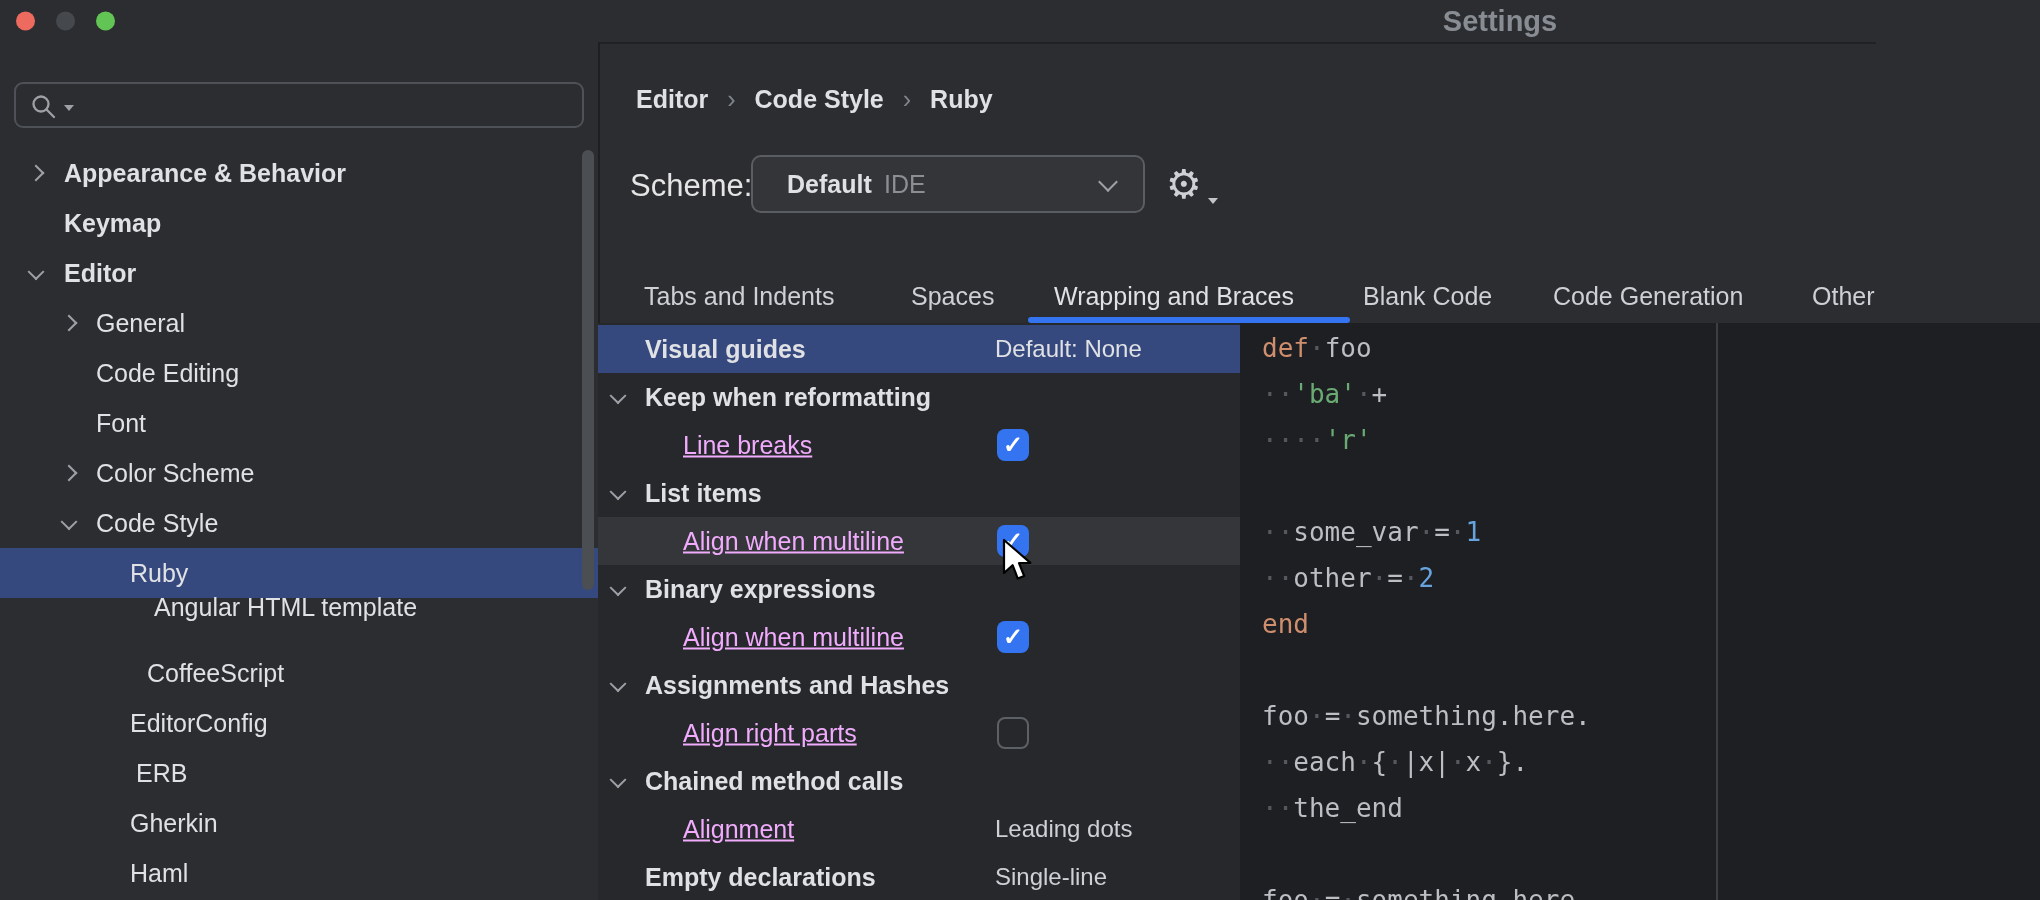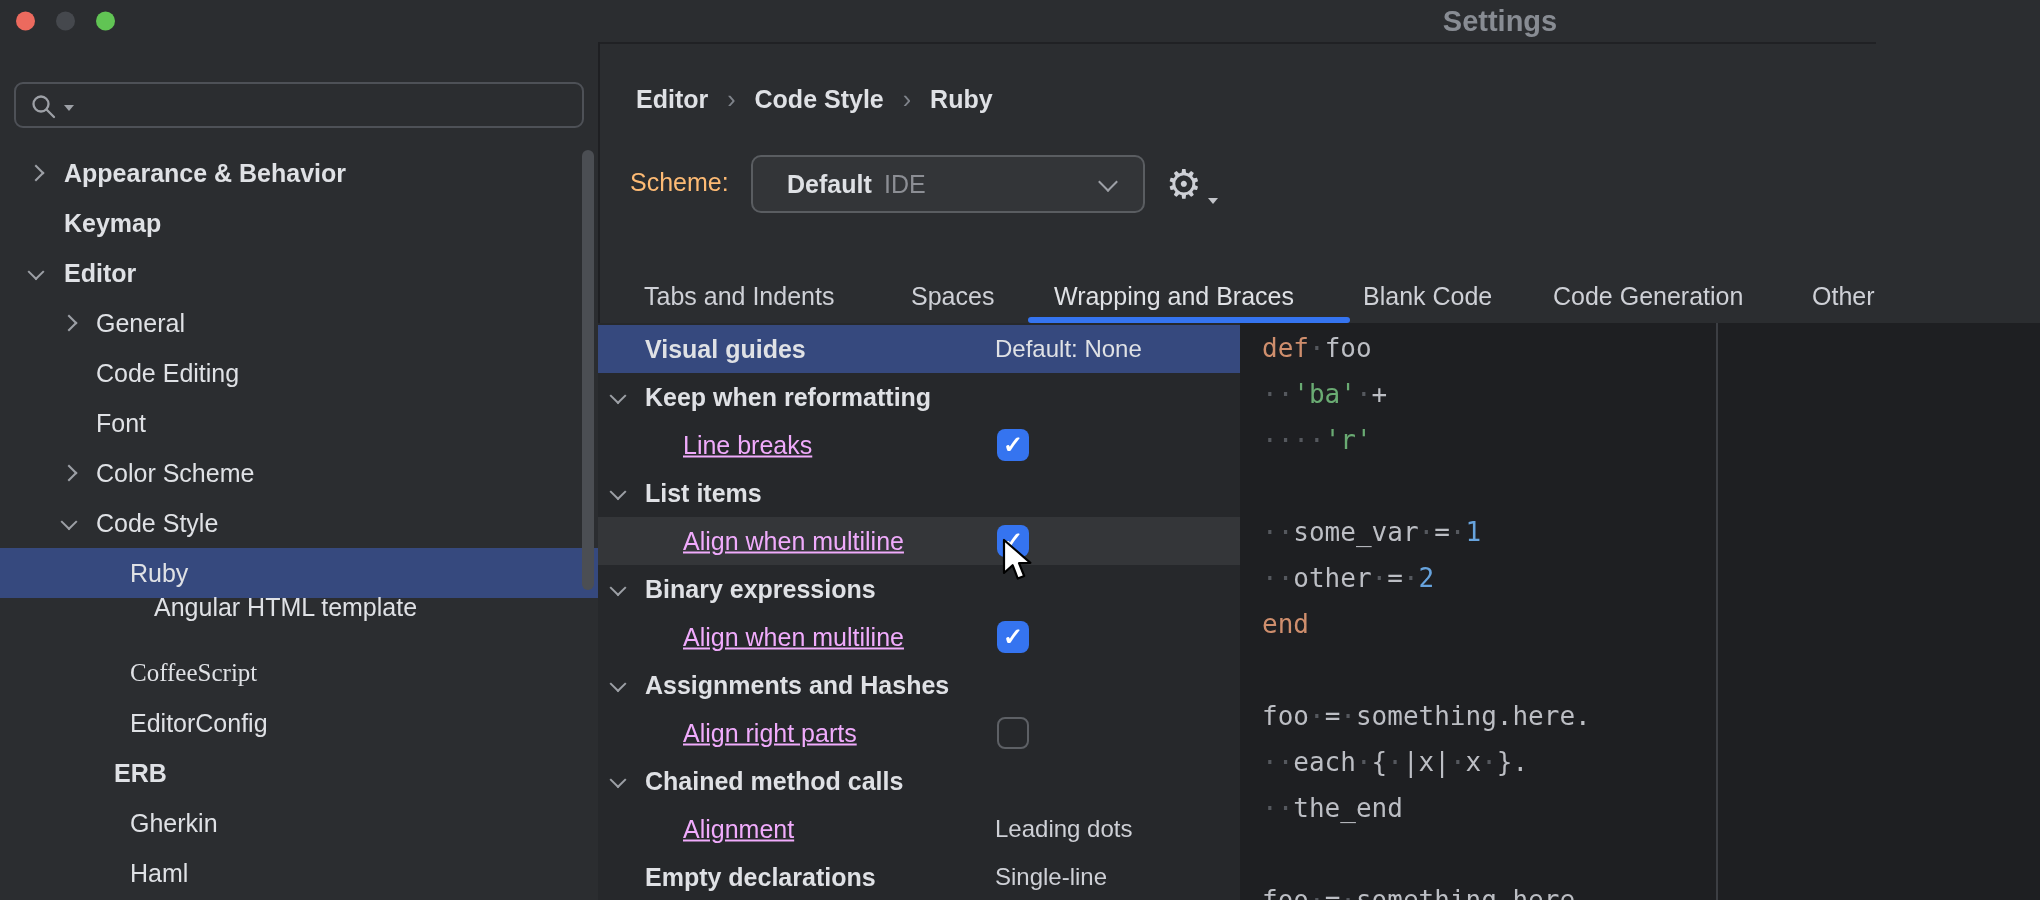--- a/index.html
+++ b/index.html
@@ -28,21 +28,21 @@
   .chev{position:absolute;top:50%;width:10px;height:10px;border-right:2.5px solid #9da0a6;border-bottom:2.5px solid #9da0a6;}
   .chev.right{transform:translateY(-50%) rotate(-45deg);}
   .chev.down{transform:translateY(-60%) rotate(45deg);}
   #side-scrollbar{left:582px;top:108px;width:12px;height:440px;border-radius:6px;background:#4b4e53;}
 
   
   #header{left:600px;top:42px;width:1440px;height:281px;}
   #breadcrumb{position:absolute;left:36px;top:42px;height:30px;display:flex;gap:19px;align-items:center;}
   .crumb{font-size:25px;font-weight:bold;color:#dfe1e5;}
   .crumb-sep{font-size:25px;color:#7f838a;}
-  #scheme-label{position:absolute;left:30px;top:126px;font-size:25px;color:#fdba74;}
+  #scheme-label{position:absolute;left:30px;top:126px;font-size:31px;color:#e5e5e5;}
   #scheme-select{position:absolute;left:151px;top:113px;width:394px;height:58px;box-sizing:border-box;
     background:#333538;border:2px solid #5a5d61;border-radius:10px;}
   #scheme-value{position:absolute;left:34px;top:50%;transform:translateY(-50%);font-size:25px;font-weight:bold;color:#dfe1e5;}
   #scheme-suffix{position:absolute;left:131px;top:50%;transform:translateY(-50%);font-size:25px;color:#8c8e94;}
   #scheme-chevron{position:absolute;right:28px;top:18px;width:12px;height:12px;
     border-right:2.5px solid #9da0a6;border-bottom:2.5px solid #9da0a6;transform:rotate(45deg);}
   #scheme-gear{position:absolute;left:566px;top:112px;width:56px;height:60px;}
   #gear-glyph{font-family:"DejaVu Sans",sans-serif;font-size:40px;color:#ced0d6;line-height:60px;}
   #gear-caret{position:absolute;left:42px;top:44px;width:0;height:0;
     border-left:5px solid transparent;border-right:5px solid transparent;border-top:6px solid #c2c4c9;}
@@ -128,27 +128,27 @@
           <span class="chev down" style="left: 63px;"></span>
           <span class="tlabel" style="left: 96px;">Code Style</span>
         </div>
         <div class="trow sel" style="top: 506px;">
           <span class="tlabel" style="left: 130px;">Ruby</span>
         </div>
         <div class="trow" style="top: 540px; margin-left: 24px;">
           <span class="tlabel" style="left: 130px;">Angular HTML template</span>
         </div>
         <div class="trow" style="top: 606px;">
-          <span class="tlabel" style="left: 130px; font-family: Liberation Serif, serif;">CoffeeScript</span>
+          <span class="tlabel" style="left: 147px;">CoffeeScript</span>
         </div>
         <div class="trow" style="top: 656px;">
           <span class="tlabel" style="left: 130px;">EditorConfig</span>
         </div>
         <div class="trow" style="top: 706px;">
-          <span class="tlabel" style="left: 114px; font-weight: bold;">ERB</span>
+          <span class="tlabel" style="left: 136px;">ERB</span>
         </div>
         <div class="trow" style="top: 756px;">
           <span class="tlabel" style="left: 130px;">Gherkin</span>
         </div>
         <div class="trow" style="top: 806px;">
           <span class="tlabel" style="left: 130px;">Haml</span>
         </div>
       </div>
     <div id="side-scrollbar" class="abs"></div>
   </div>

